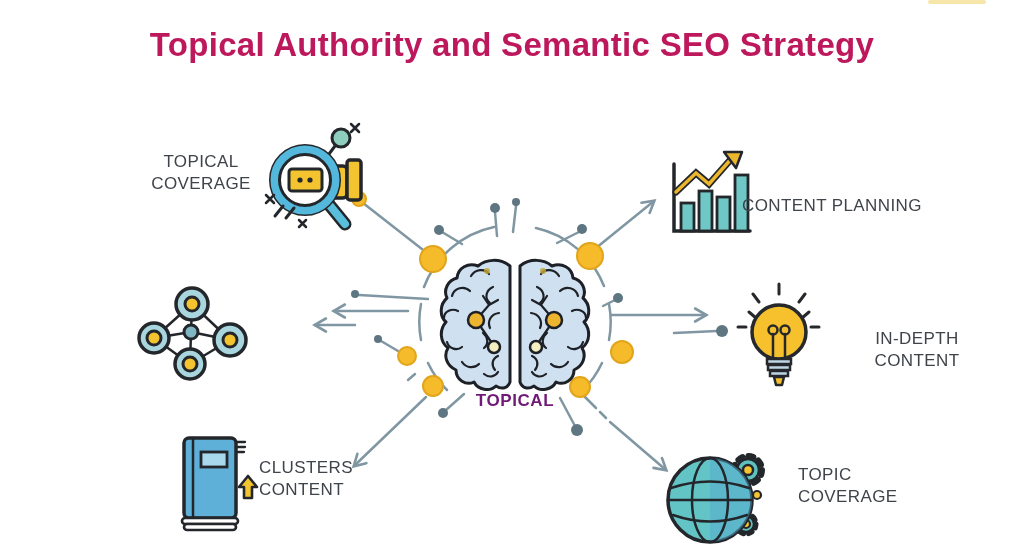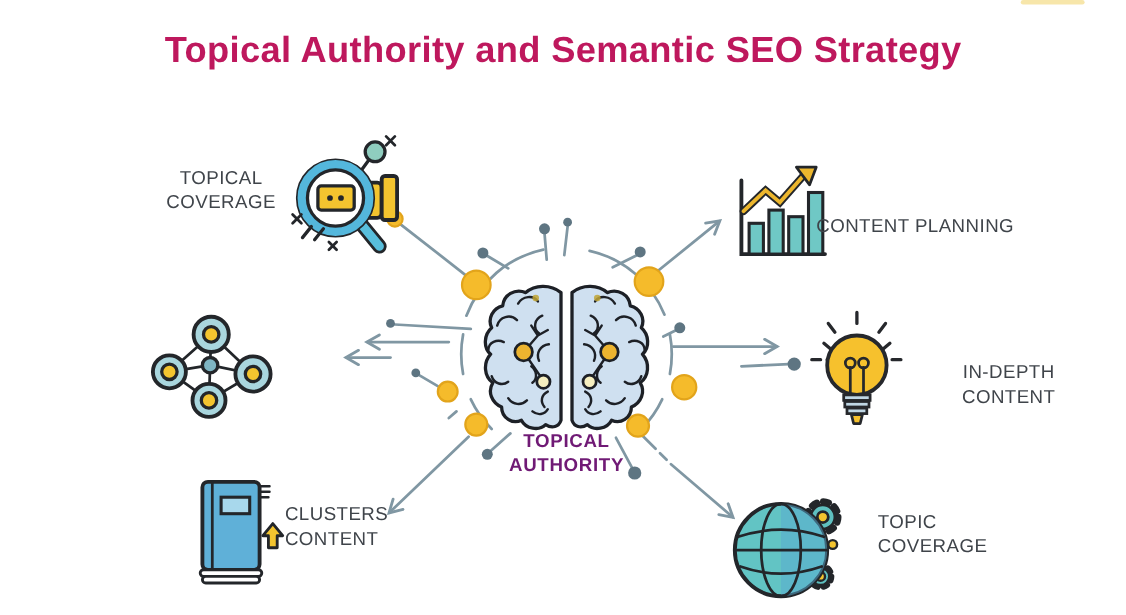--- a/index.html
+++ b/index.html
@@ -236,16 +236,15 @@
         <path d="M13,79 q37,13 74,0"></path>
       </g>
     </g>
   </svg>
   <div class="node-label" style="left:766px;top:464px;width:160px;">
     <span class="indent2">TOPIC COVERAGE</span>
   </div>
 
   <div class="center-label">
     <span>TOPICAL</span>
-    <span>AUTHORITY</span>
   </div>
 
 </div>
 
 </body></html>

